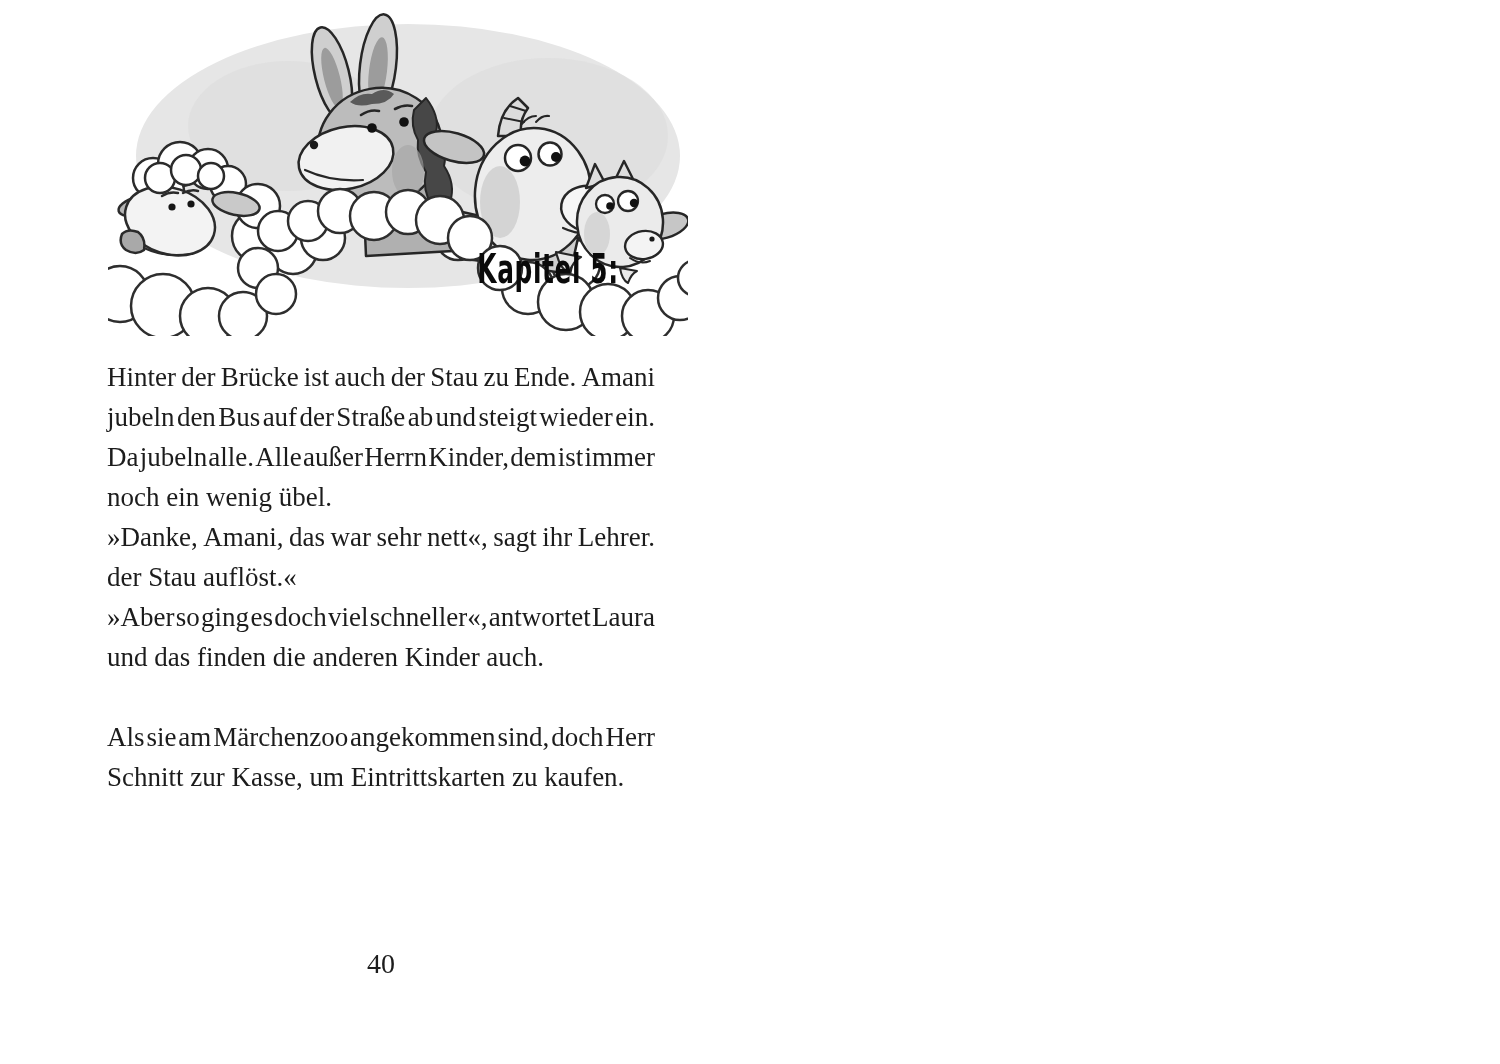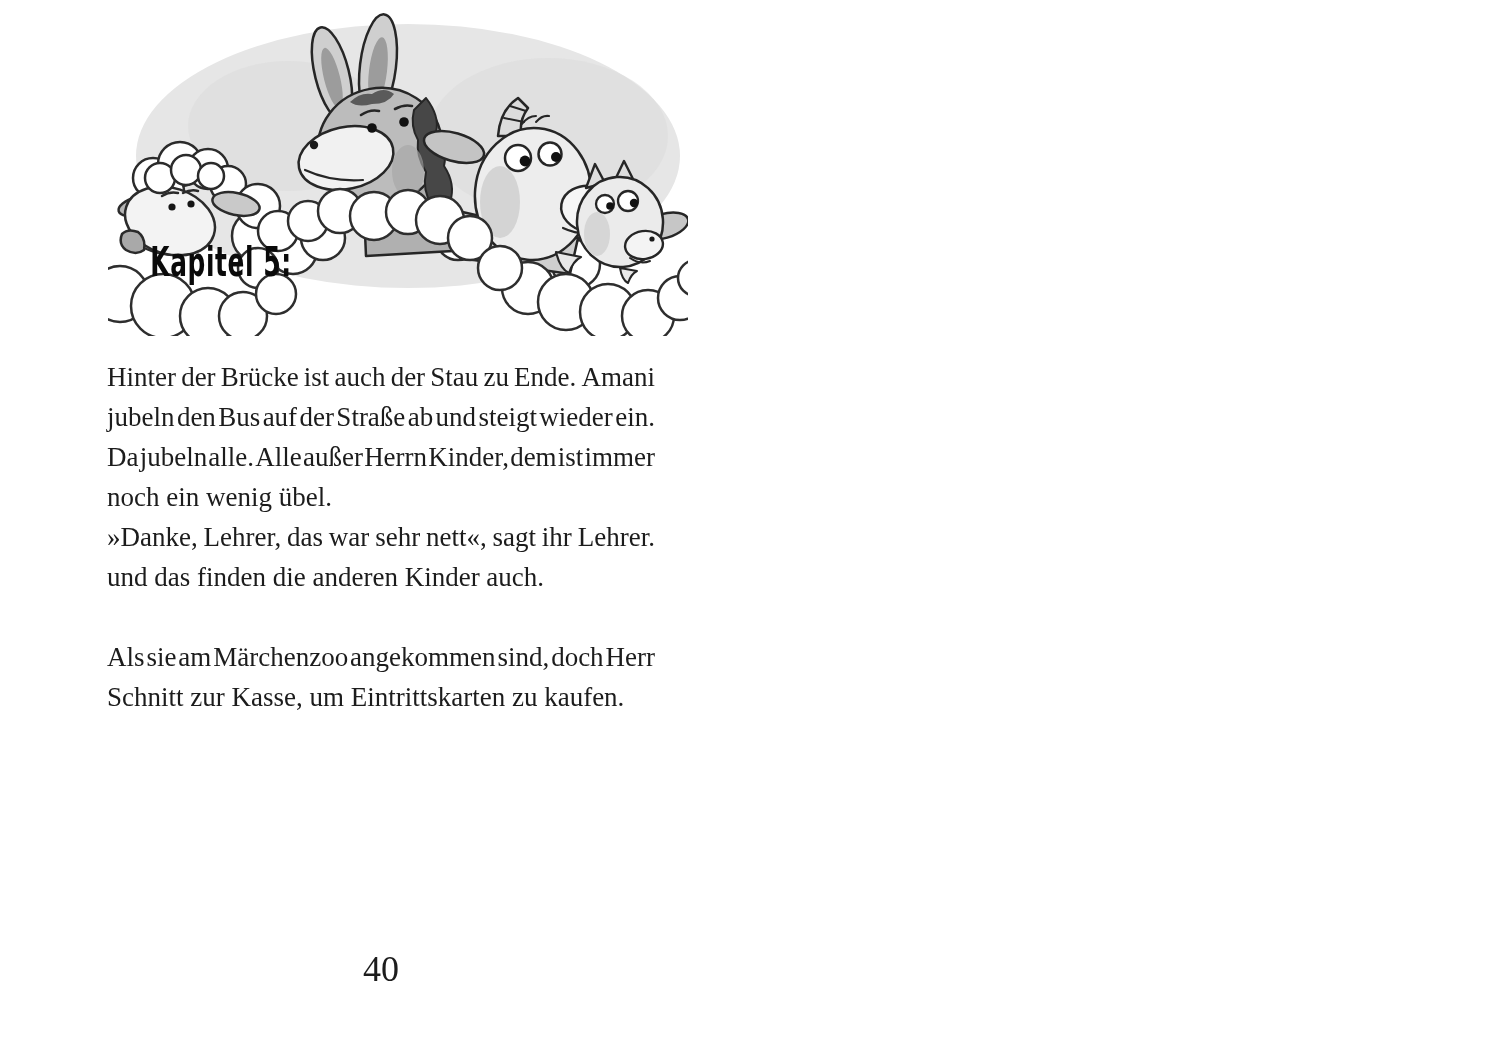--- a/index.html
+++ b/index.html
@@ -4,35 +4,35 @@
 <style>
   html,body{margin:0;padding:0;background:#ffffff;}
   .spread{position:relative;width:1500px;height:1064px;background:#ffffff;overflow:hidden;
           font-family:"Liberation Serif", serif;color:#1c1c1c;}
   .page{position:absolute;top:0;height:1064px;}
   .page.left{left:0;width:750px;}
   .page.right{left:750px;width:750px;}
 
   .chapter-illustration{position:absolute;left:108px;top:6px;width:580px;height:330px;}
 
-  .chapter-title{position:absolute;left:107px;top:236px;width:548px;margin:0;
-                 text-align:left;font-family:"DejaVu Sans", sans-serif;font-weight:bold;color:#0a0a0a;}
+  .chapter-title{position:absolute;left:107px;top:236px;width:548px;margin:7px;
+                 text-align:right;font-family:"DejaVu Sans", sans-serif;font-weight:bold;color:#0a0a0a;}
   .title-line{display:block;line-height:52px;white-space:nowrap;}
   .title-line span{display:inline-block;letter-spacing:1px;}
   .t1 span{font-size:40px;transform:scaleX(.62);transform-origin:center;}
   .t2 span{font-size:42px;transform:scaleX(.61);transform-origin:center;}
 
   .text-block{position:absolute;font-size:27px;}
   .left-text{left:107px;top:357px;width:548px;}
   .text-line{height:40px;line-height:40px;white-space:nowrap;}
   .text-line.jline{display:flex;justify-content:space-between;white-space:normal;}
   .text-line.jline span{flex:0 0 auto;}
 
   .page-number{position:absolute;left:107px;top:948px;width:548px;text-align:center;
-               font-size:36px;color:#1c1c1c;}
+               font-size:28px;color:#1c1c1c;}
   svg{display:block;width:100%;height:100%;}
 </style>
 </head>
 <body>
 
 <div class="spread">
 
   <section class="page left">
 
     <div class="chapter-illustration">
@@ -193,28 +193,40 @@
           <span>außer</span>
           <span>Herrn</span>
           <span>Kinder,</span>
           <span>dem</span>
           <span>ist</span>
           <span>immer</span>
         </div>
         <div class="text-line">noch ein wenig übel.</div>
         <div class="text-line jline">
           <span>»Danke,</span>
-          <span>Lehrer,</span>
+          <span>Amani,</span>
           <span>das</span>
           <span>war</span>
           <span>sehr</span>
           <span>nett«,</span>
           <span>sagt</span>
           <span>ihr</span>
           <span>Lehrer.</span>
+        </div>
+        <div class="text-line">der Stau auflöst.«</div>
+        <div class="text-line jline">
+          <span>»Aber</span>
+          <span>so</span>
+          <span>ging</span>
+          <span>es</span>
+          <span>doch</span>
+          <span>viel</span>
+          <span>schneller«,</span>
+          <span>antwortet</span>
+          <span>Laura</span>
         </div>
         <div class="text-line">und das finden die anderen Kinder auch.</div>
         <div class="text-line"></div>
         <div class="text-line jline">
           <span>Als</span>
           <span>sie</span>
           <span>am</span>
           <span>Märchenzoo</span>
           <span>angekommen</span>
           <span>sind,</span>

